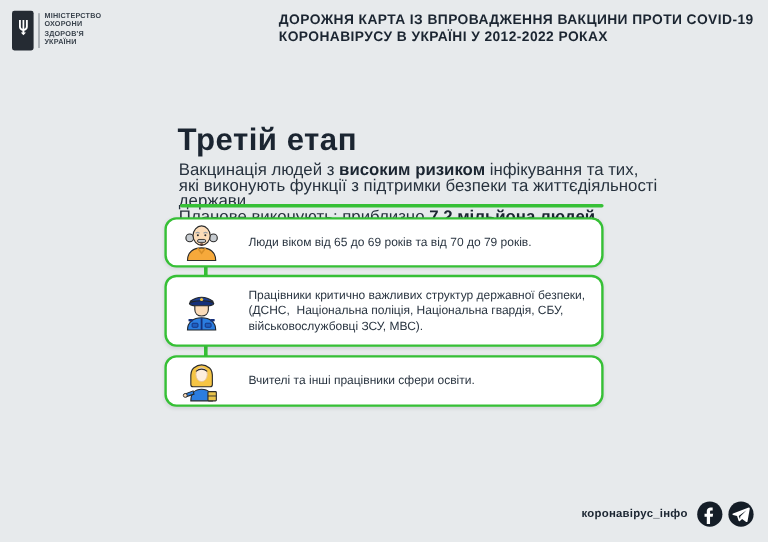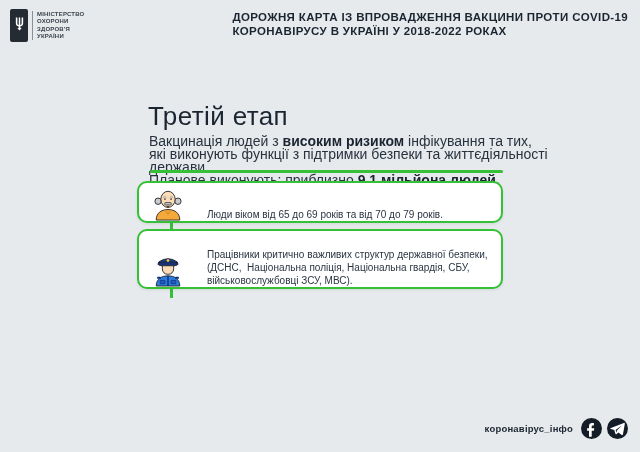--- a/index.html
+++ b/index.html
@@ -29,21 +29,21 @@
   
   .header-title {
     position:absolute; top:10px; right:12px; text-align:left;
     font-size:11.5px; line-height:14px; font-weight:800; letter-spacing:.35px;
     color:#1b2531;
   }
 
   
   .stage-title {
     position:absolute; left:148px; top:102px;
-    font-size:26px; line-height:28px; font-weight:400; letter-spacing:.4px;
+    font-size:26px; line-height:28px; font-weight:700; letter-spacing:.4px;
     color:#1b2531;
   }
   .stage-desc {
     position:absolute; left:149px; top:135px; width:400px;
     font-size:14px; line-height:13px; color:#27323e;
   }
   .stage-desc b { font-weight:700; color:#1b2531; }
 
   .stage-divider {
     position:absolute; left:150px; top:170px; width:353px; height:3px;
@@ -52,21 +52,21 @@
 
   
   .connector { position:absolute; left:170px; width:3px; background:#36c036; z-index:0; }
   .connector-1 { top:222px; height:9px; }
   .connector-2 { top:288px; height:10px; }
 
   .group-box {
     position:absolute; left:137px; width:366px; z-index:1;
     background:#ffffff; border:2px solid #36c036; border-radius:10px;
     box-shadow:0 1px 3px rgba(27,37,49,.10);
-    display:flex; align-items:flex-end;
+    display:flex; align-items:center;
   }
   .group-box-1 { top:181px; height:42px; }
   .group-box-2 { top:229px; height:60px; }
   .group-box-3 { top:296px; height:43px; }
 
   .group-icon {
     flex:0 0 34px; margin-left:12px; display:flex;
     align-items:center; justify-content:center;
   }
   .group-text {
@@ -106,27 +106,27 @@
     <div class="logo-lines">
       <span>МІНІСТЕРСТВО</span>
       <span>ОХОРОНИ</span>
       <span>ЗДОРОВ'Я</span>
       <span>УКРАЇНИ</span>
     </div>
   </div>
 
   <div class="header-title">
     <div>ДОРОЖНЯ КАРТА ІЗ ВПРОВАДЖЕННЯ ВАКЦИНИ ПРОТИ COVID-19</div>
-    <div>КОРОНАВІРУСУ В УКРАЇНІ У 2018-2022 РОКАХ</div>
+    <div>КОРОНАВІРУСУ В УКРАЇНІ У 2012-2022 РОКАХ</div>
   </div>
 
   <div class="stage-title">Третій етап</div>
   <div class="stage-desc">
     <span>Вакцинація людей з </span><b>високим ризиком</b><span> інфікування та тих, які виконують функції з підтримки безпеки та життєдіяльності держави.</span><br>
-    <span>Планове виконують: приблизно </span><b>9,1 мільйона людей.</b>
+    <span>Планове виконують: приблизно </span><b>7,2 мільйона людей.</b>
   </div>
 
   <div class="stage-divider"></div>
 
   <div class="connector connector-1"></div>
   <div class="connector connector-2"></div>
 
   <div class="group-box group-box-1">
     <div class="group-icon">
       <svg width="32" height="32" viewBox="0 0 34 34">
@@ -158,20 +158,35 @@
         <rect x="20.2" y="29" width="5.2" height="3.6" rx=".8" fill="#1f5fc0" stroke="#16307a" stroke-width=".8"></rect>
         <rect x="5.4" y="25.2" width="4" height="2.2" rx=".6" fill="#16307a"></rect>
         <rect x="24.6" y="25.2" width="4" height="2.2" rx=".6" fill="#16307a"></rect>
       </svg>
     </div>
     <div class="group-text">Працівники критично важливих структур державної безпеки,
 (ДСНС,  Національна поліція, Національна гвардія, СБУ,
 військовослужбовці ЗСУ, МВС).</div>
   </div>
 
+  <div class="group-box group-box-3">
+    <div class="group-icon">
+      <svg width="34" height="34" viewBox="0 0 36 36">
+        <path d="M11 6q7-5.5 14 0c2.3 2 2.7 5 2.5 9v5.5q0 2-2 2h-15q-2 0-2-2V15c-.2-4 .2-7 2.5-9z" fill="#f6c544" stroke="#2c2c2c" stroke-width="1"></path>
+        <ellipse cx="18" cy="11.8" rx="5" ry="6.2" fill="#fdeede" stroke="#e4c39e" stroke-width=".8"></ellipse>
+        <path d="M13 9q5-4 10 0" fill="none" stroke="#2c2c2c" stroke-width="1"></path>
+        <path d="M8.5 35c0-6.8 3.8-10.3 9.5-10.3S27.5 28.2 27.5 35Z" fill="#2b7de0" stroke="#22262a" stroke-width="1"></path>
+        <path d="M10.5 26.2 3.4 29l.9 2.4 7-2.4z" fill="#2b7de0" stroke="#22262a" stroke-width=".9"></path>
+        <circle cx="3.6" cy="30.2" r="1.7" fill="#fcdcb8" stroke="#2c2c2c" stroke-width=".8"></circle>
+        <rect x="23.6" y="26.8" width="7.4" height="8.2" rx=".8" fill="#e9c34b" stroke="#2c2c2c" stroke-width="1"></rect>
+        <path d="M23.6 30.7h7.4" stroke="#2c2c2c" stroke-width=".8"></path>
+      </svg>
+    </div>
+    <div class="group-text">Вчителі та інші працівники сфери освіти.</div>
+  </div>
 
   <div class="footer">
     <span class="footer-label">коронавірус_інфо</span>
     <span class="social-circle">
       <svg width="21" height="21" viewBox="0 0 21 21">
         <path d="M12.9 5h-1.8c-1.9 0-3.1 1.2-3.1 3.2v2H6.1v2.5H8v6h2.7v-6h2.2l.4-2.5h-2.6V8.5c0-.6.3-1 1-1h1.2z" fill="#ffffff"></path>
       </svg>
     </span>
     <span class="social-circle">
       <svg width="21" height="21" viewBox="0 0 21 21">

